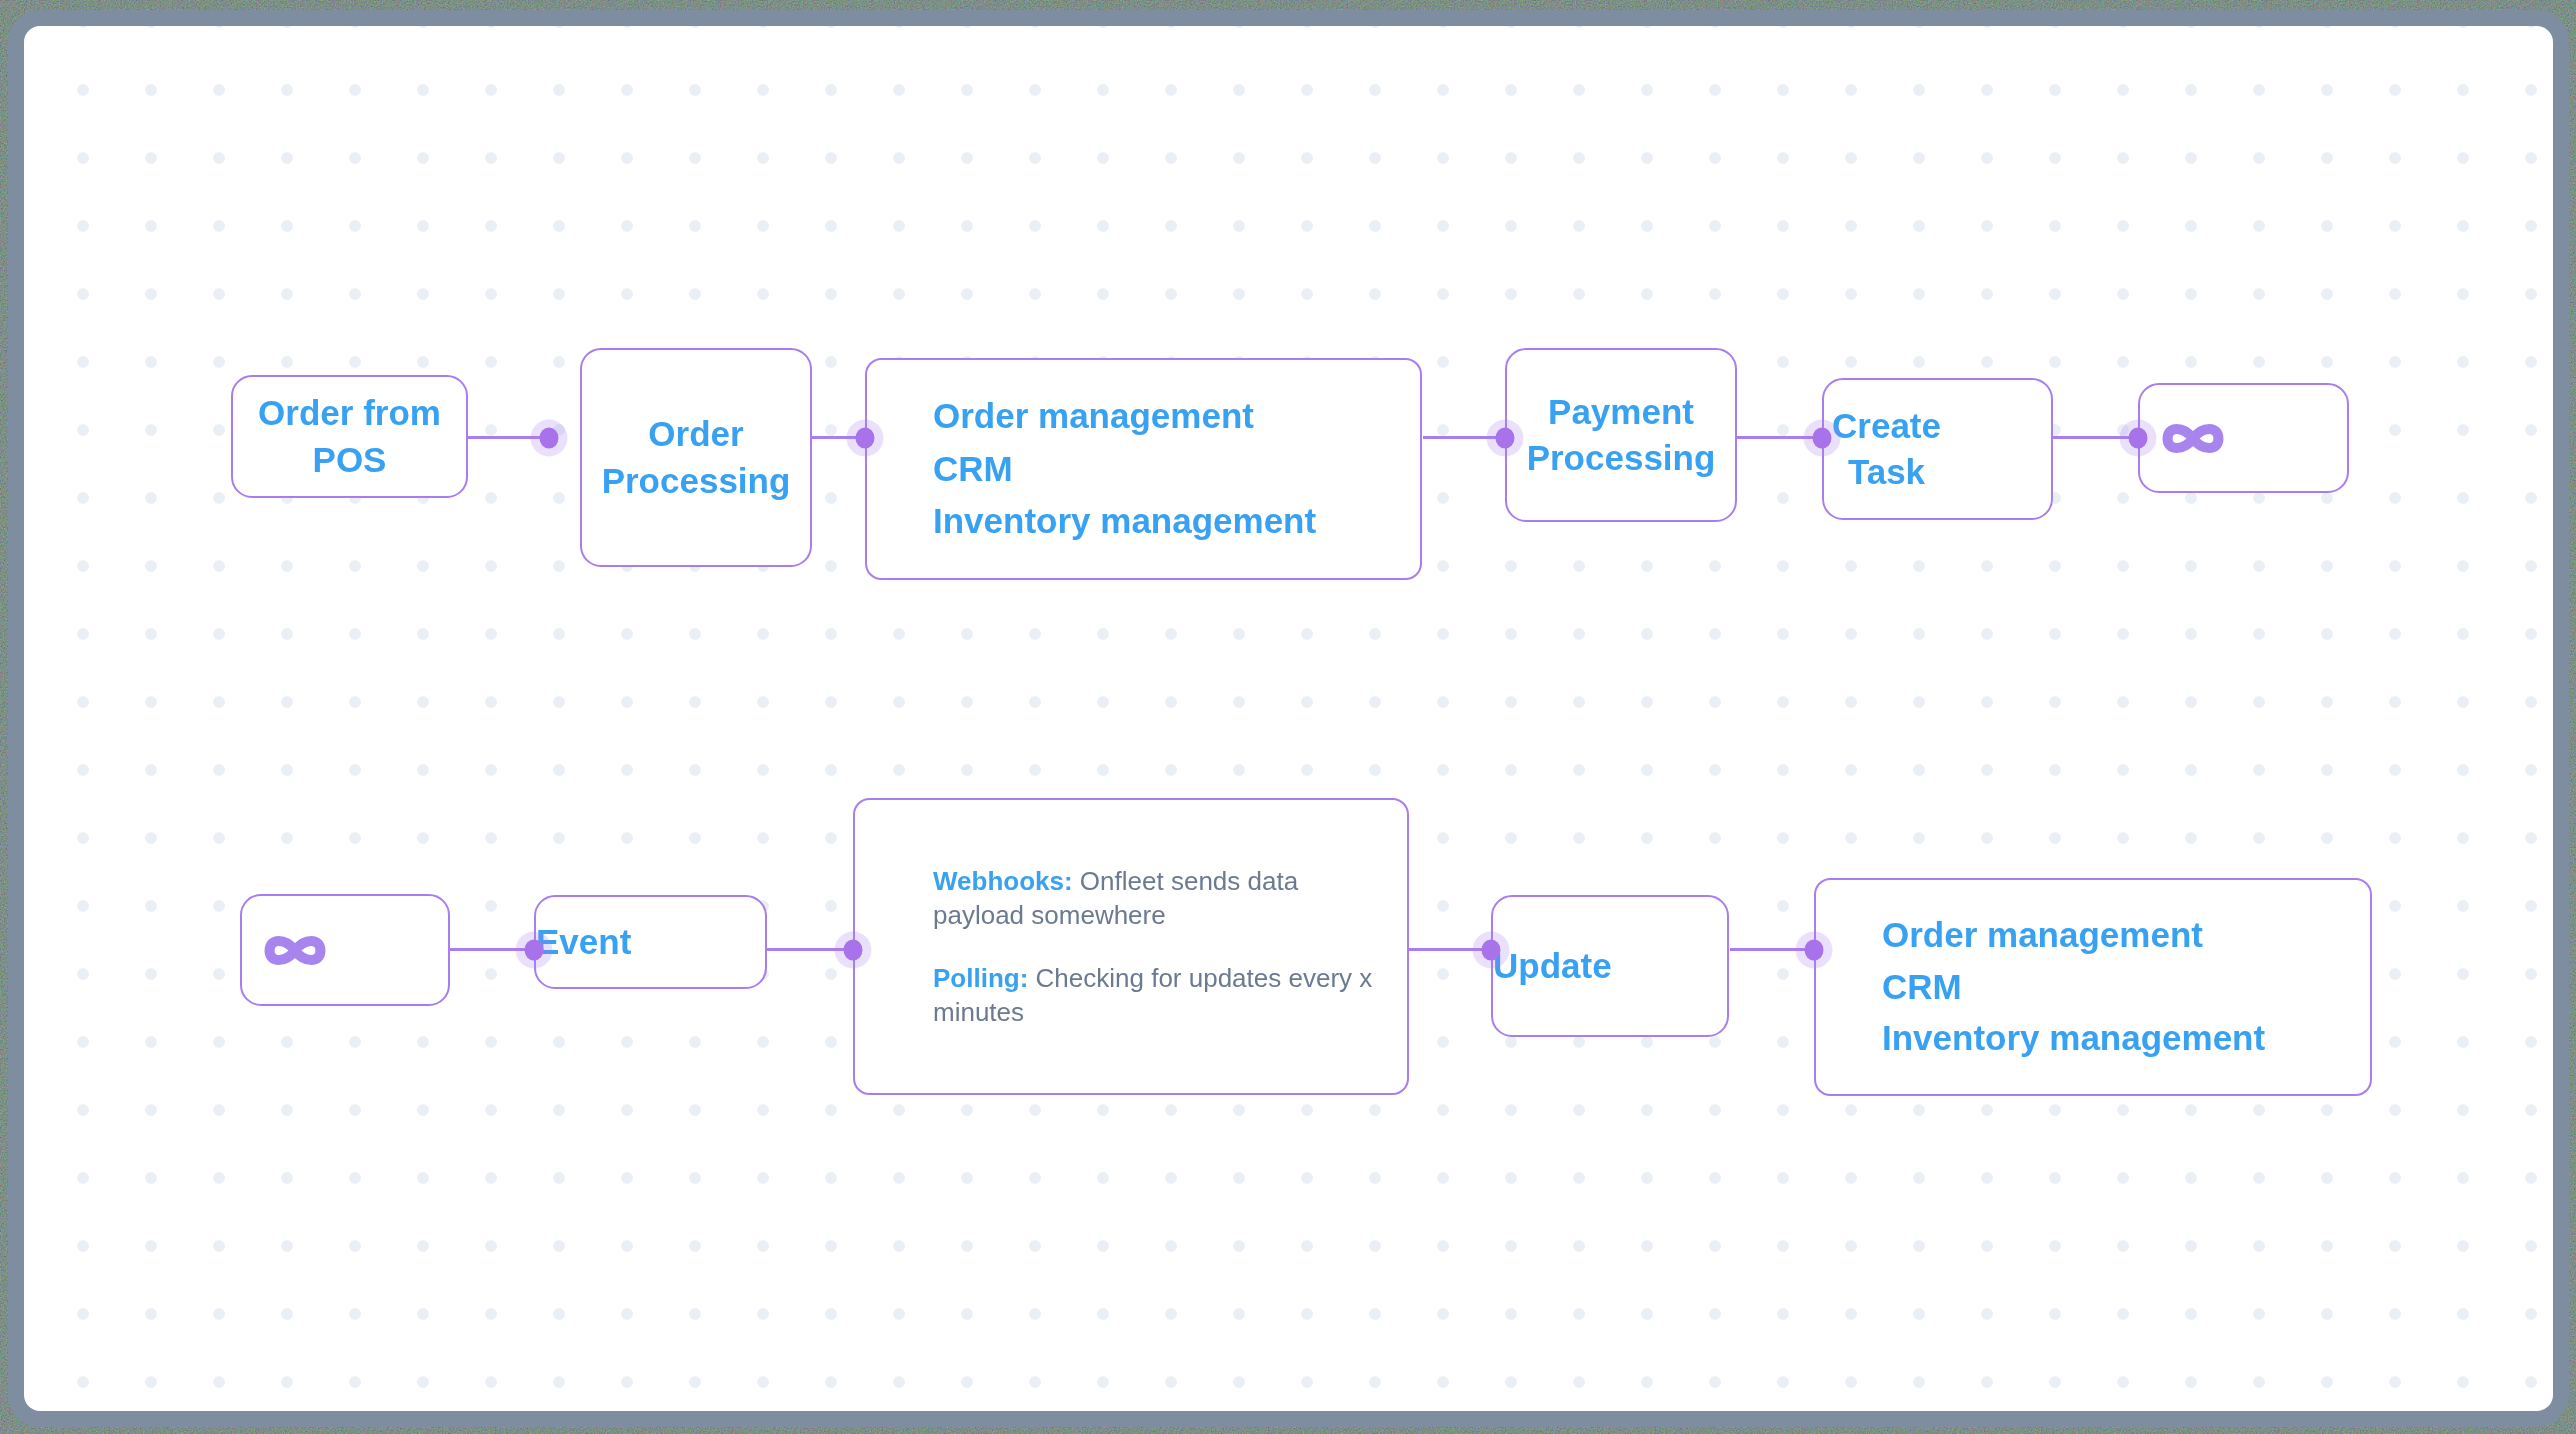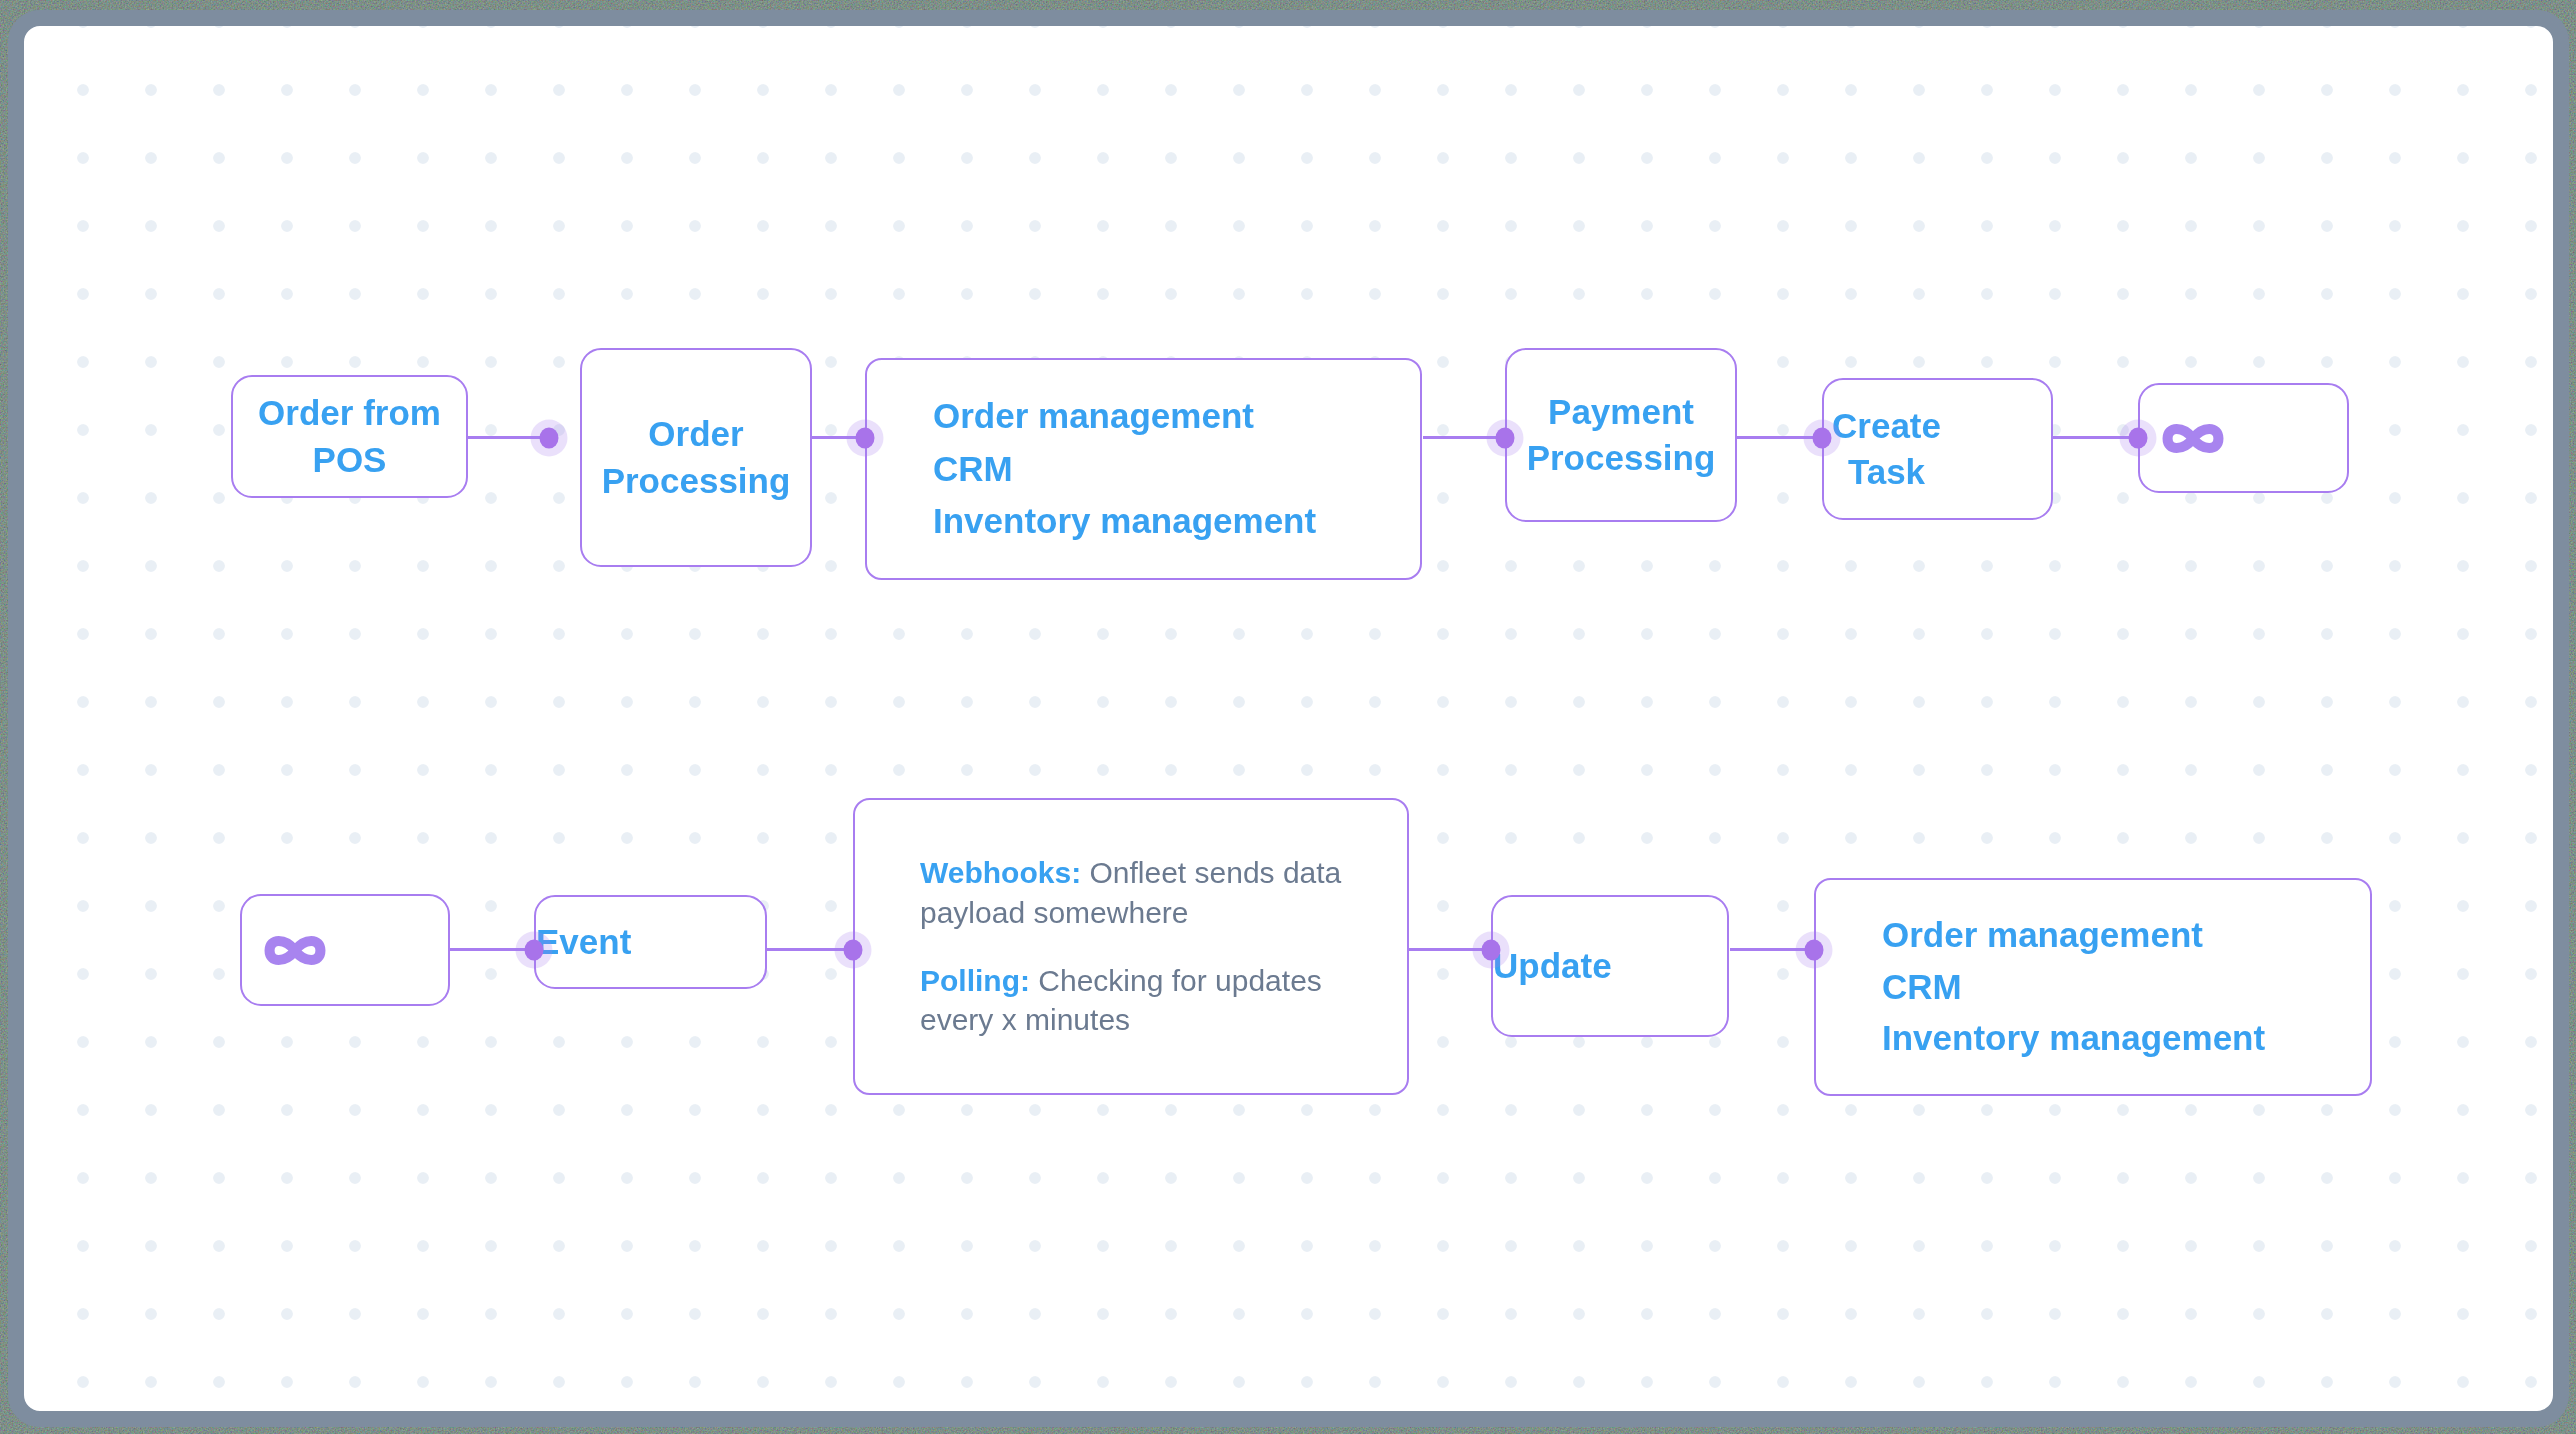--- a/index.html
+++ b/index.html
@@ -59,24 +59,25 @@
   .node.trigger-node {
     flex-direction: column;
     align-items: flex-start;
     justify-content: center;
     gap: 28px;
     padding: 25px 33px 25px 65px;
     text-align: left;
     border-radius: 16.6px;
   }
   .trigger-para {
-    font-size: 30px;
+    font-size: 26px;
     line-height: 1.32;
     color: #6b7a90;
     font-weight: normal;
+    margin-left: 13px;
   }
   .trigger-para .key { color: #38a1f1; font-weight: bold; }
 
   .floating-label {
     position: absolute;
     color: #ffffff;
     font-weight: bold;
     font-size: 28px;
     text-align: center;
   }

